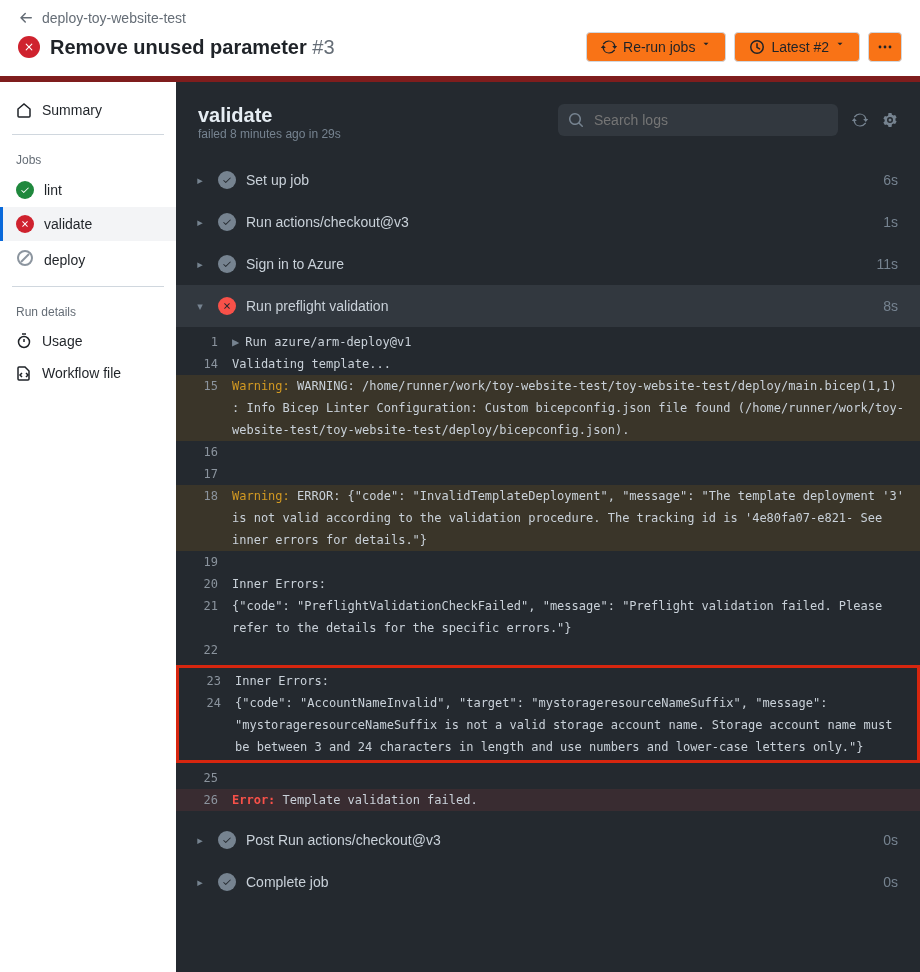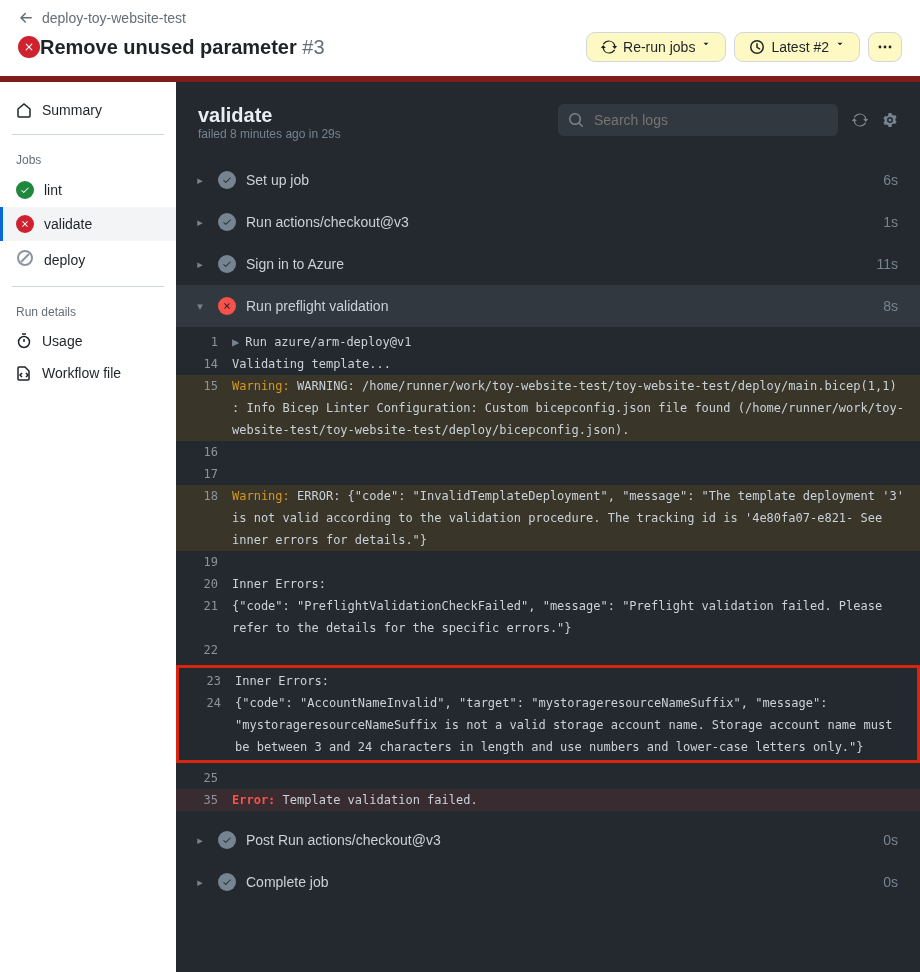--- a/index.html
+++ b/index.html
@@ -15,25 +15,25 @@
     --gh-dark-muted:#768390;
     --gh-warn:#d29922;
     --gh-err:#f85149;
     --log-line:#8b949e;
   }
   *{box-sizing:border-box}
   body{margin:0;font-family:-apple-system,BlinkMacSystemFont,"Segoe UI",Helvetica,Arial,sans-serif;font-size:14px;color:var(--gh-text);background:#fff}
   .header{padding:10px 18px 14px;border-bottom:6px solid #7f1d1d}
   .back{display:flex;align-items:center;gap:8px;color:var(--gh-muted);font-size:14px;cursor:pointer;margin-bottom:6px}
   .title-row{display:flex;align-items:center;justify-content:space-between}
-  .title-left{display:flex;}
+  .title-left{display:flex;gap:10px}
   .title-text{font-size:20px;font-weight:600}
   .title-num{color:var(--gh-muted);font-weight:400}
   .hdr-buttons{display:flex;gap:8px;align-items:center}
-  .btn{border:1px solid var(--gh-border);border-radius:9px;background:#fef9c3;padding:6px 14px;font-size:14px;color:var(--gh-text);display:flex;align-items:flex-start;gap:6px;cursor:pointer}
+  .btn{border:1px solid var(--gh-border);border-radius:4px;background:#f97316;padding:6px 14px;font-size:14px;color:var(--gh-text);display:flex;align-items:flex-start;gap:6px;cursor:pointer}
   .btn.icon{padding:6px 8px}
   .layout{display:flex;min-height:calc(100vh - 80px)}
   .sidebar{width:176px;padding:12px 0 12px 0;flex:none}
   .sb-item{display:flex;align-items:center;gap:10px;padding:8px 16px;color:var(--gh-text);cursor:pointer;font-size:14px}
   .sb-item.active{background:#f3f4f6;font-weight:400;box-shadow:inset 3px 0 0 #0969da}
   .sb-heading{padding:10px 16px 6px;font-size:12px;color:var(--gh-muted)}
   .sb-sep{border-top:1px solid var(--gh-border);margin:8px 12px}
   .content{flex:1;background:var(--gh-dark-bg);color:var(--gh-dark-text);overflow:hidden;display:flex;flex-direction:column}
   .c-header{display:flex;align-items:flex-start;justify-content:space-between;padding:22px 22px 18px}
   .c-title{font-size:20px;font-weight:600;color:#e6edf3}
@@ -281,21 +281,21 @@
             <div class="log-row ">
               <span class="ln">24</span>
               <span class="lt">{"code": "AccountNameInvalid", "target": "mystorageresourceNameSuffix", "message": "mystorageresourceNameSuffix is not a valid storage account name. Storage account name must be between 3 and 24 characters in length and use numbers and lower-case letters only."}</span>
             </div>
           </div>
           <div class="log-row ">
             <span class="ln">25</span>
             <span class="lt"></span>
           </div>
           <div class="log-row err">
-            <span class="ln">35</span>
+            <span class="ln">26</span>
             <span class="lt"><span class="kw-err">Error:</span> Template validation failed.</span>
           </div>
         </div>
         <div class="step">
           <span class="caret">▸</span>
           <span class="status-pass">
             <svg width="10" height="10" viewBox="0 0 16 16" fill="currentColor">
               <path d="M13.78 4.22a.75.75 0 010 1.06l-7.25 7.25a.75.75 0 01-1.06 0L2.22 9.28a.75.75 0 011.06-1.06L6 10.94l6.72-6.72a.75.75 0 011.06 0z"></path>
             </svg>
           </span>

